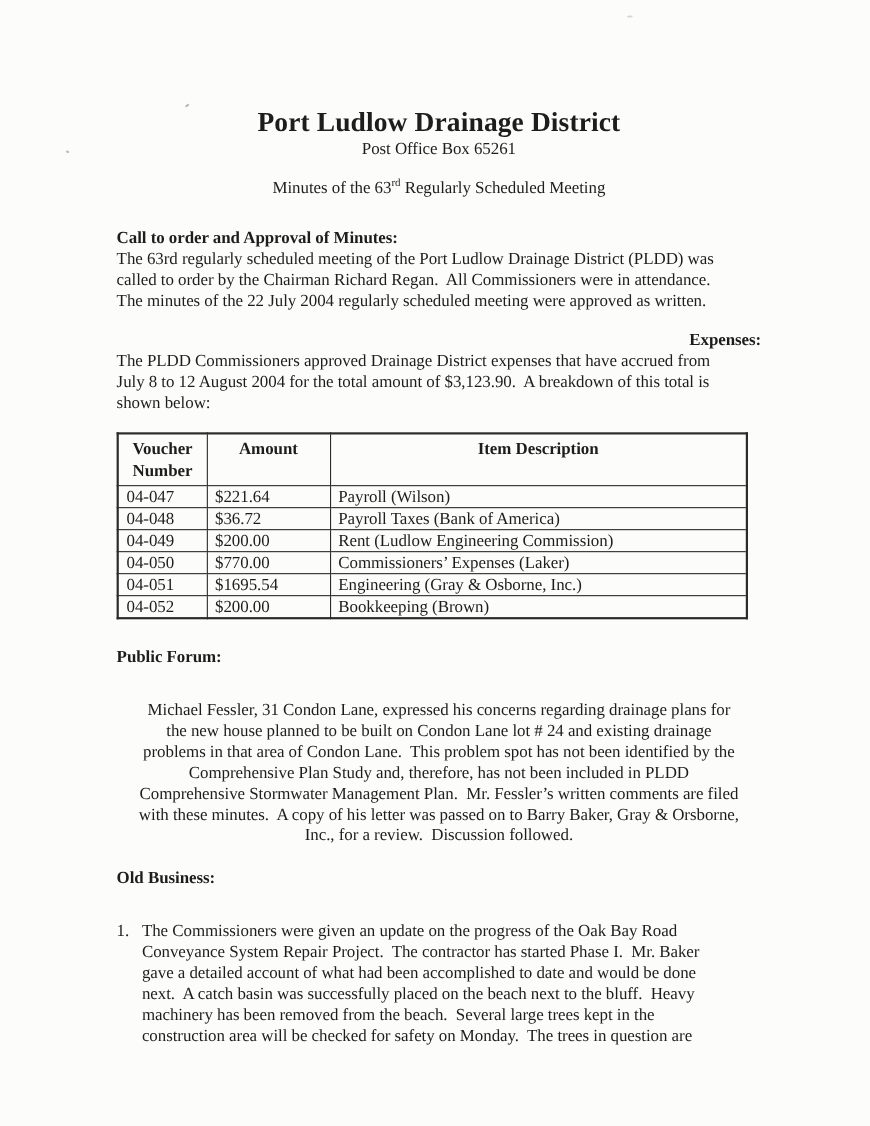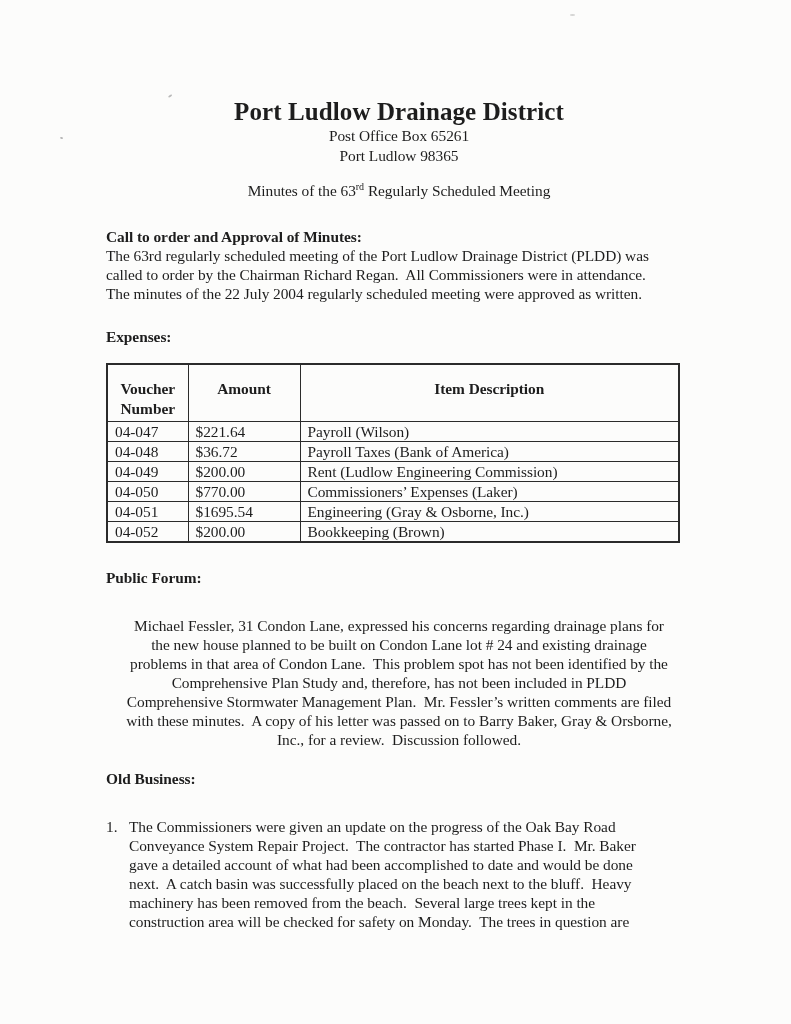--- a/index.html
+++ b/index.html
@@ -33,21 +33,21 @@
   .addr-line { font-weight: normal; margin: 0; line-height: 20px; }
   .meeting-block { margin-top: 15px; text-align: center; }
   .meeting-line { margin: 0; line-height: 20px; }
   sup.ord { font-size: 10px; line-height: 0; vertical-align: super; }
   .section-heading {
     font-weight: bold;
     margin: 0;
   }
   .para { margin: 0; white-space: pre-wrap; }
   .mt-call { margin-top: 26px; }
-  .mt-expenses { margin-top: 24px; }
+  .mt-expenses { margin-top: 17px; text-align: right; }
   .mt-table { margin-top: 17px; }
   .mt-public { margin-top: 25px; }
   .mt-public-body { margin-top: 29px; text-align: center; }
   .mt-old { margin-top: 20px; }
   .mt-list { margin-top: 29px; }
 
   table.expense {
     border-collapse: collapse;
     width: 574px;
     border: 2px solid #2b2b2b;
@@ -55,21 +55,21 @@
   table.expense th, table.expense td {
     border: 1px solid #2b2b2b;
     font-size: 15.4px;
     padding: 0 4px;
   }
   table.expense th {
     font-weight: bold;
     text-align: center;
     vertical-align: top;
     line-height: 20px;
-    padding-top: 14px;
+    padding-top: 4px;
     padding-bottom: 2px;
   }
   table.expense td {
     text-align: left;
     line-height: 17px;
     height: 19px;
     padding-left: 7px;
     vertical-align: middle;
   }
   col.c-voucher { width: 81px; }
@@ -92,33 +92,35 @@
 <div class="page">
   <span class="speck speck1"></span>
   <span class="speck speck2"></span>
   <span class="speck speck3"></span>
 
   <div class="content">
 
     <div class="doc-header">
       <h1 class="doc-title">Port Ludlow Drainage District</h1>
       <p class="addr-line">Post Office Box 65261</p>
-      <p class="addr-line">Port Ludlow 98365</p>
 
       <div class="meeting-block">
         <p class="meeting-line"><span>Minutes of the 63</span><sup class="ord">rd</sup><span> Regularly Scheduled Meeting</span></p>
       </div>
     </div>
 
     <p class="section-heading mt-call">Call to order and Approval of Minutes:</p>
     <p class="para">The 63rd regularly scheduled meeting of the Port Ludlow Drainage District (PLDD) was
 called to order by the Chairman Richard Regan.  All Commissioners were in attendance.
 The minutes of the 22 July 2004 regularly scheduled meeting were approved as written.</p>
 
     <p class="section-heading mt-expenses">Expenses:</p>
+    <p class="para">The PLDD Commissioners approved Drainage District expenses that have accrued from
+July 8 to 12 August 2004 for the total amount of $3,123.90.  A breakdown of this total is
+shown below:</p>
 
     <table class="expense mt-table">
       <colgroup>
         <col class="c-voucher">
           <col class="c-amount">
           <col>
       </colgroup>
       <thead>
         <tr>
           <th class="h-voucher">Voucher Number</th>

